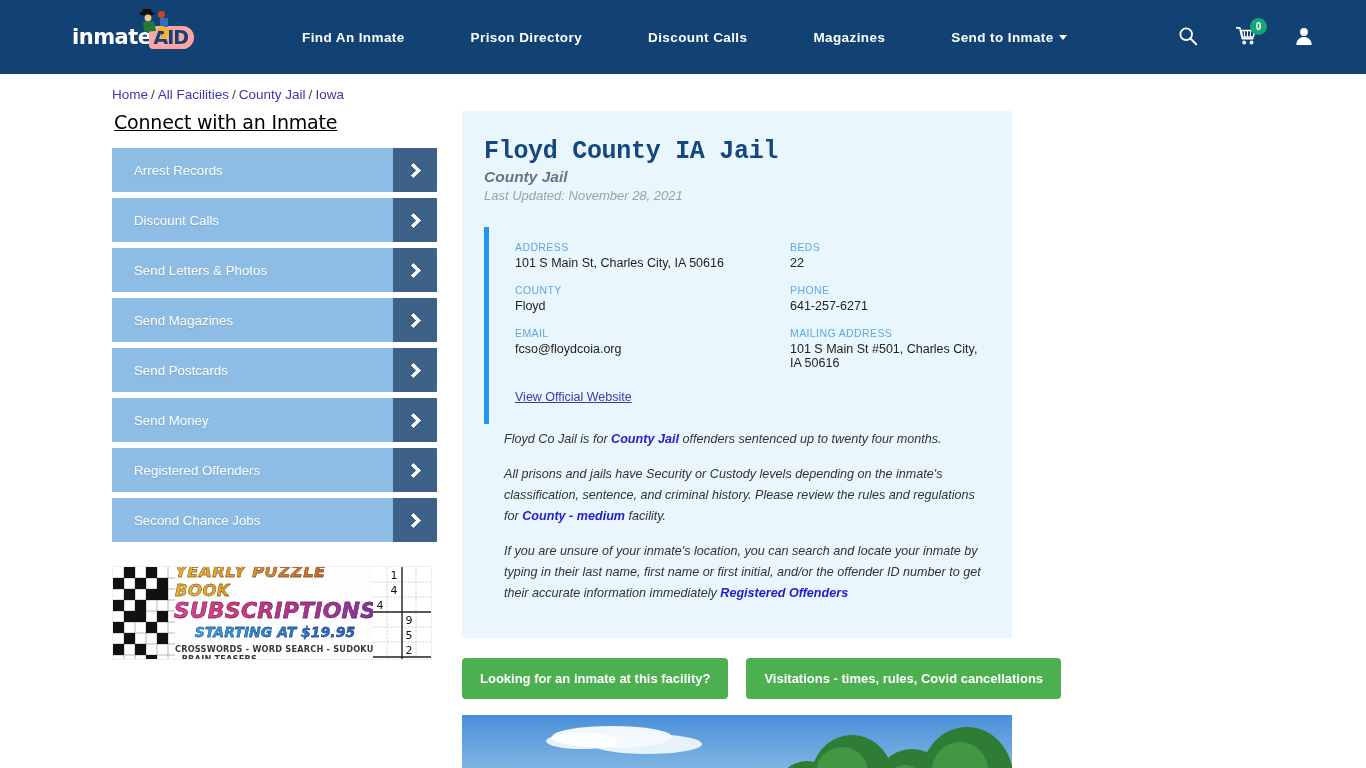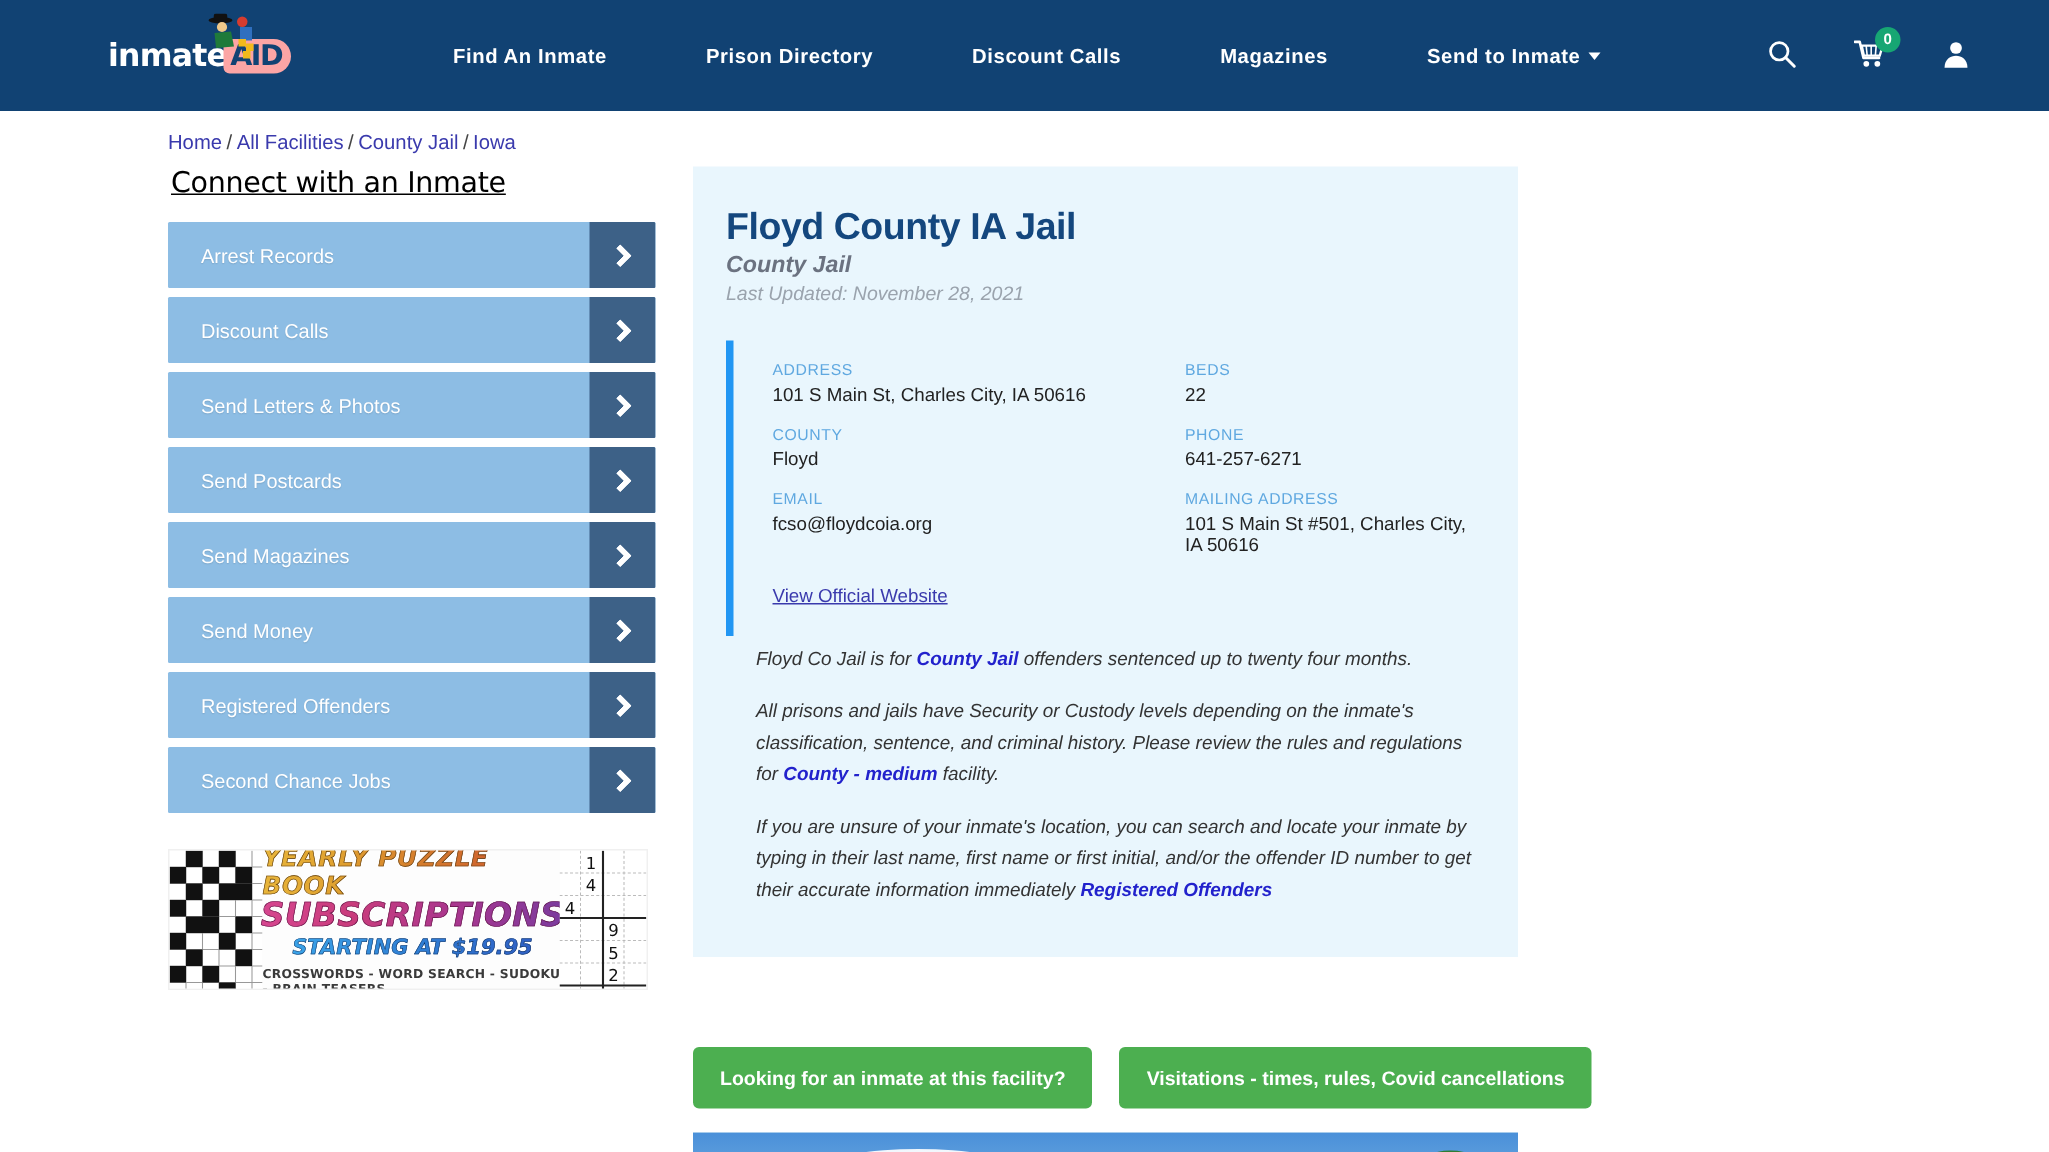--- a/index.html
+++ b/index.html
@@ -190,21 +190,21 @@
 
   
   .panel {
     background: #e9f6fd;
     padding: 26px 28px 20px 22px;
     width: 550px;
   }
   .fac-title {
     font-size: 25px; font-weight: bold; color: #14477e;
     margin: 0 0 2px 0; letter-spacing: -0.3px;
-    font-family: Liberation Sans, sans-serif;
+    font-family: Liberation Mono, monospace;
   }
   .fac-sub {
     font-size: 15.5px; font-weight: bold; font-style: italic;
     color: #6b7280; margin: 0 0 2px 0;
   }
   .fac-upd {
     font-size: 13px; font-style: italic; color: #9aa3ad; margin: 0;
   }
   .info-box {
     margin-top: 24px;
@@ -239,21 +239,20 @@
   .grn-row { display: flex; gap: 18px; margin-top: 20px; }
   .grn-btn {
     background: #4caf50;
     color: #fff;
     font-size: 13px; font-weight: bold;
     padding: 13px 18px;
     border-radius: 4px;
     cursor: pointer;
     white-space: nowrap;
     text-align: center;
-    margin-top: 40px;
   }
 
   
   .photo {
     margin-top: 16px;
     width: 550px; height: 115px;
     position: relative; overflow: hidden;
     background: linear-gradient(180deg,#69a9de 0%,#93c4e8 55%,#b7d7ee 100%);
   }
 </style>
@@ -345,27 +344,27 @@
           <span class="chev"></span>
         </span>
     </div>
     <div class="side-btn">
       <span class="side-btn-label">Send Letters &amp; Photos</span>
       <span class="side-btn-arrow">
           <span class="chev"></span>
         </span>
     </div>
     <div class="side-btn">
+      <span class="side-btn-label">Send Magazines</span>
+      <span class="side-btn-arrow">
+          <span class="chev"></span>
+        </span>
+    </div>
+    <div class="side-btn">
       <span class="side-btn-label">Send Postcards</span>
-      <span class="side-btn-arrow">
-          <span class="chev"></span>
-        </span>
-    </div>
-    <div class="side-btn">
-      <span class="side-btn-label">Send Magazines</span>
       <span class="side-btn-arrow">
           <span class="chev"></span>
         </span>
     </div>
     <div class="side-btn">
       <span class="side-btn-label">Send Money</span>
       <span class="side-btn-arrow">
           <span class="chev"></span>
         </span>
     </div>

